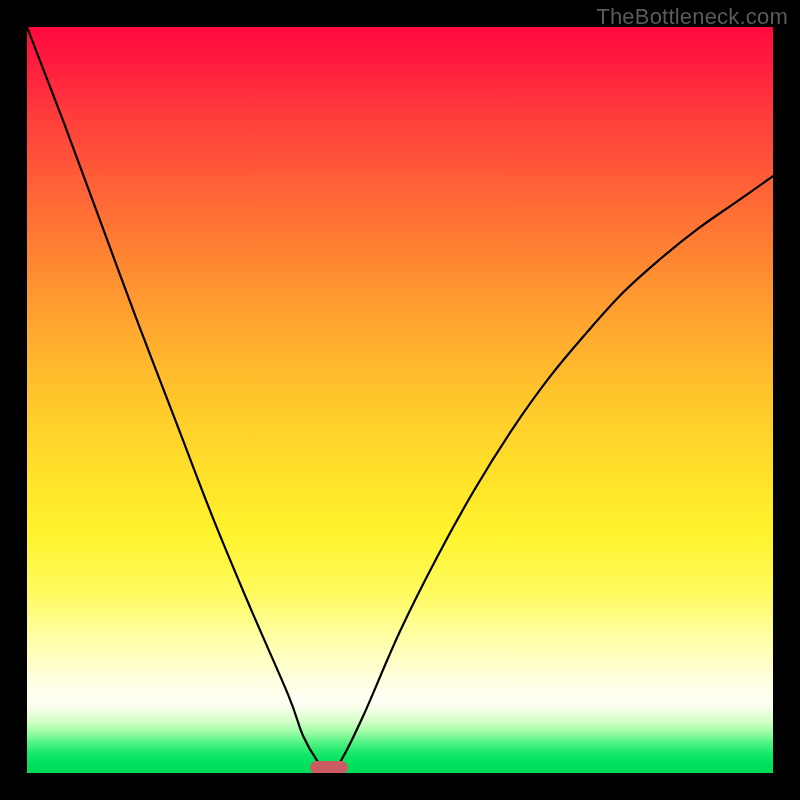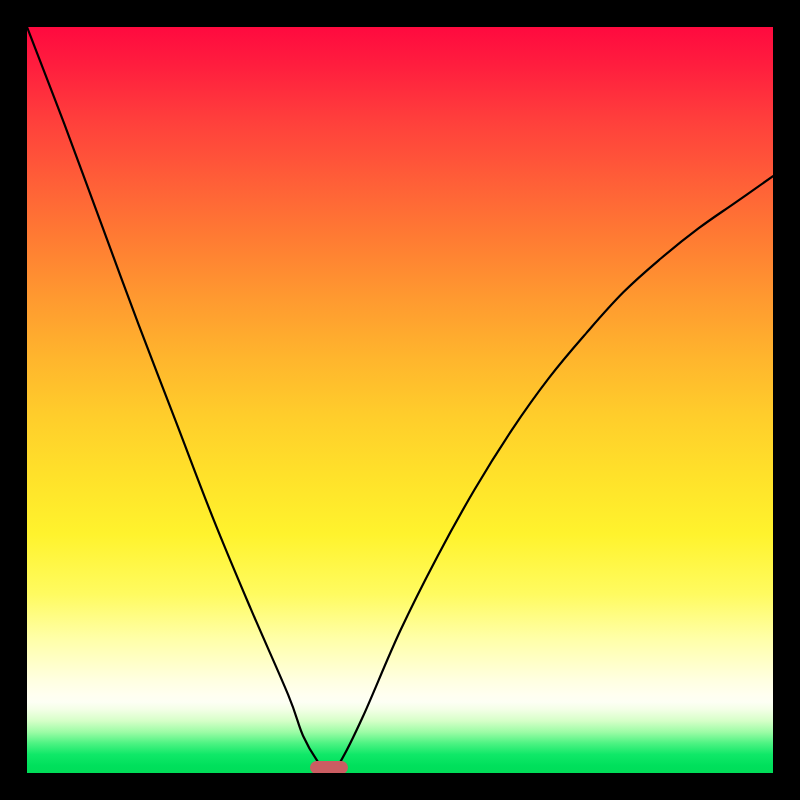--- a/index.html
+++ b/index.html
@@ -88,13 +88,14 @@
   <div class="plot">
     <div class="gradient"></div>
 
     <svg class="curve" viewBox="0 0 746 746" preserveAspectRatio="none">
       <path id="curve-path" fill="none" stroke="#000" stroke-width="2.2" stroke-linecap="round" stroke-linejoin="round" d="M 0.00 0.00 C 6.71 17.46, 23.87 61.40, 37.30 96.98 C 50.73 132.56, 61.17 161.43, 74.60 197.69 C 88.03 233.95, 98.47 262.82, 111.90 298.40 C 125.33 333.98, 135.77 360.47, 149.20 395.38 C 162.63 430.29, 173.07 458.79, 186.50 492.36 C 199.93 525.93, 210.37 550.32, 223.80 581.88 C 237.23 613.44, 251.70 644.84, 261.10 667.67 C 270.50 690.50, 270.65 696.61, 276.02 708.70 C 281.39 720.79, 286.24 728.10, 290.94 734.81 C 295.64 741.52, 298.10 746.00, 302.13 746.00 C 306.16 746.00, 307.28 744.88, 313.32 734.81 C 319.36 724.74, 324.96 713.55, 335.70 690.05 C 346.44 666.55, 359.57 633.13, 373.00 604.26 C 386.43 575.39, 396.87 555.17, 410.30 529.66 C 423.73 504.15, 434.17 485.35, 447.60 462.52 C 461.03 439.69, 471.47 422.98, 484.90 402.84 C 498.33 382.70, 508.77 368.08, 522.20 350.62 C 535.63 333.16, 546.07 321.30, 559.50 305.86 C 572.93 290.42, 583.37 278.26, 596.80 264.83 C 610.23 251.40, 620.67 242.67, 634.10 231.26 C 647.53 219.85, 657.97 211.49, 671.40 201.42 C 684.83 191.35, 695.27 184.71, 708.70 175.31 C 722.13 165.91, 739.29 153.90, 746.00 149.20"></path>
     </svg>
 
     <div class="marker" id="marker" style="left: 283.13px; background: rgb(203, 93, 98);"></div>
   </div>
 
+  <div class="watermark">TheBottleneck.com</div>
 </div>
 
 </body></html>

